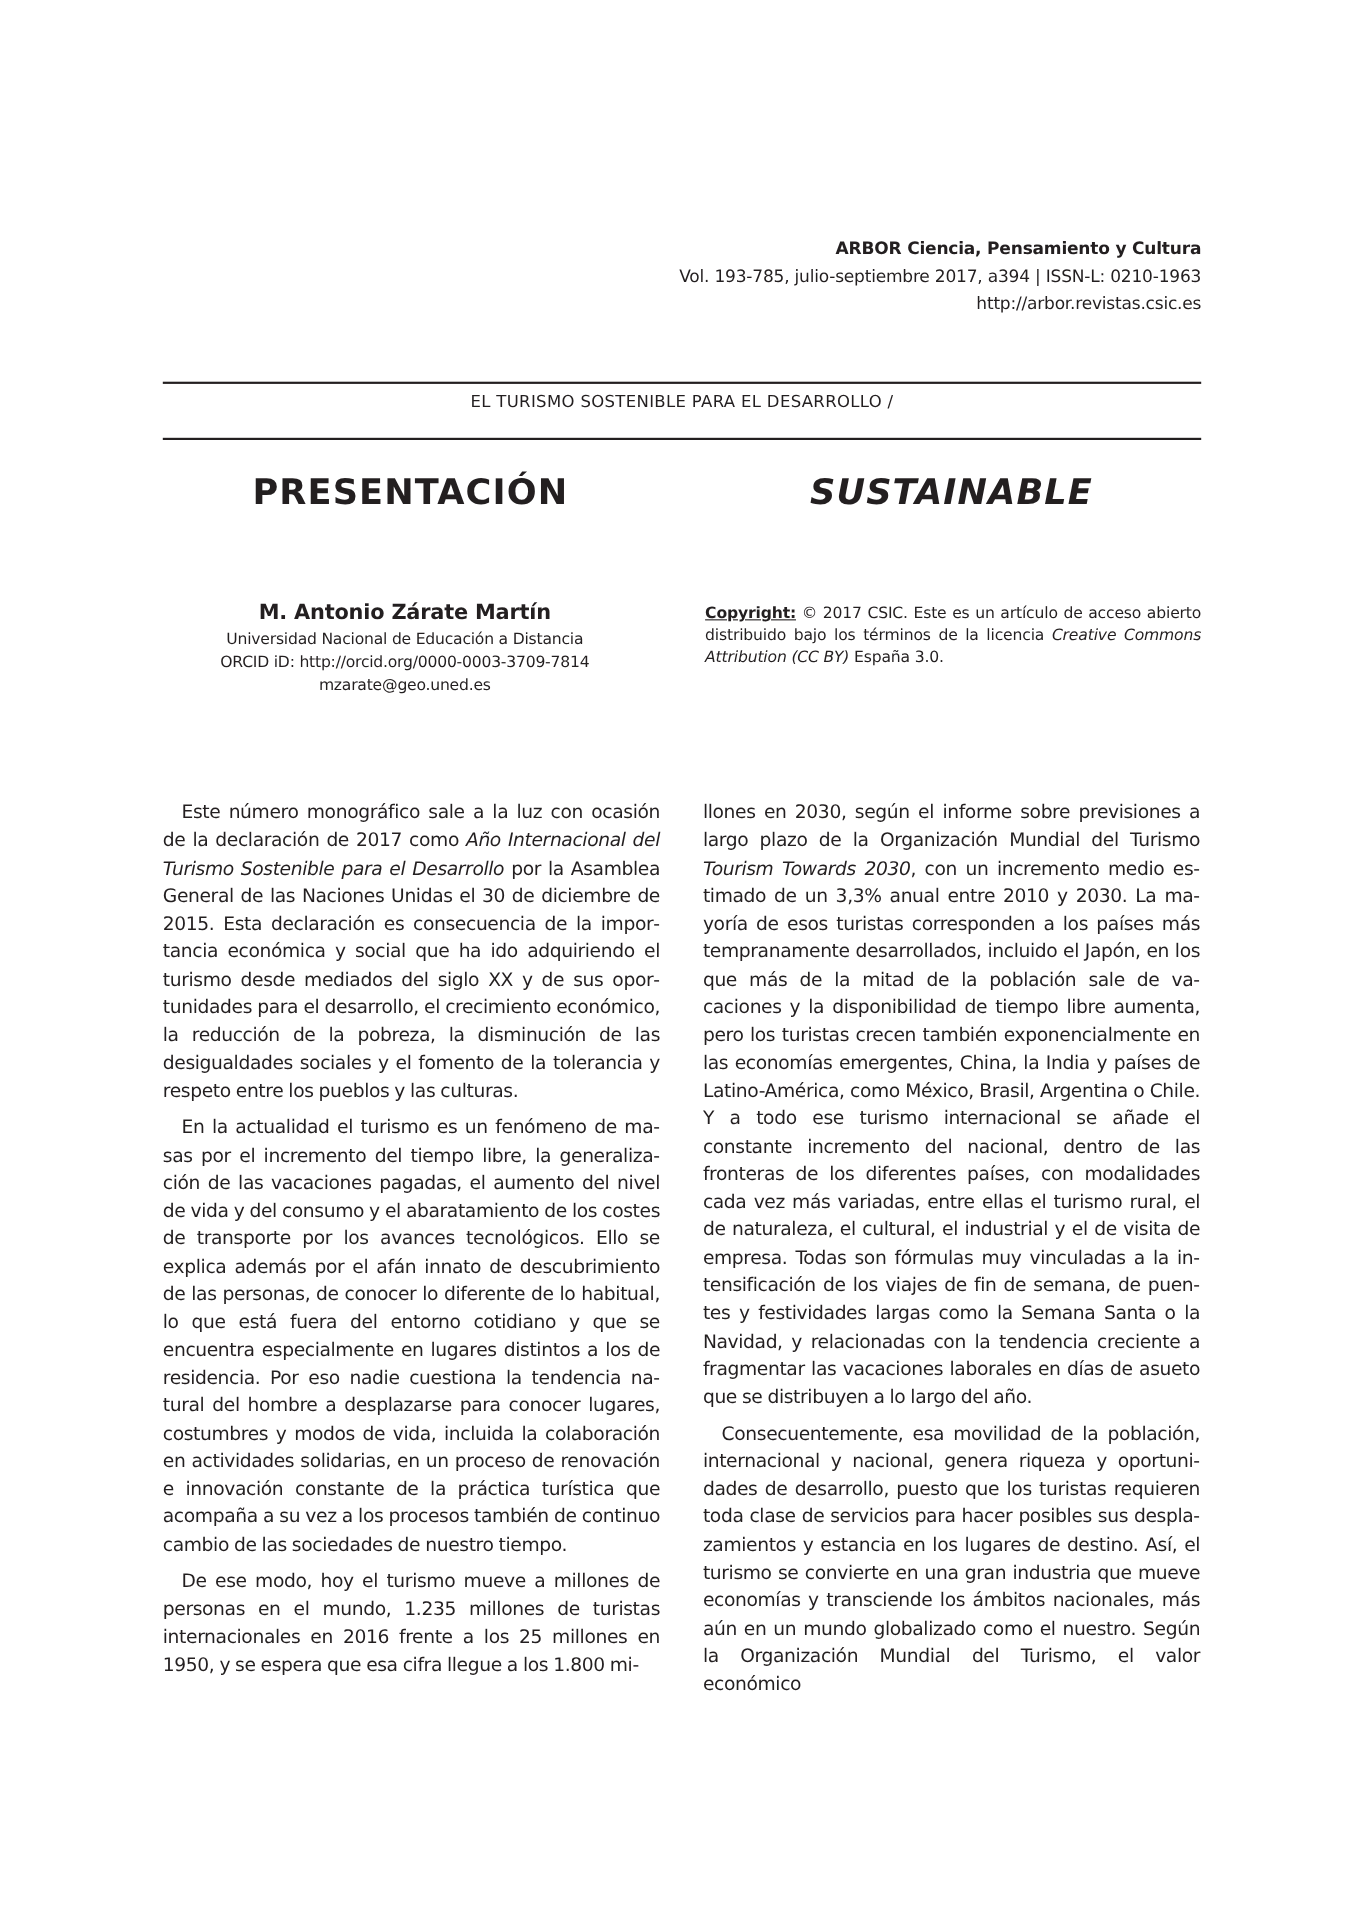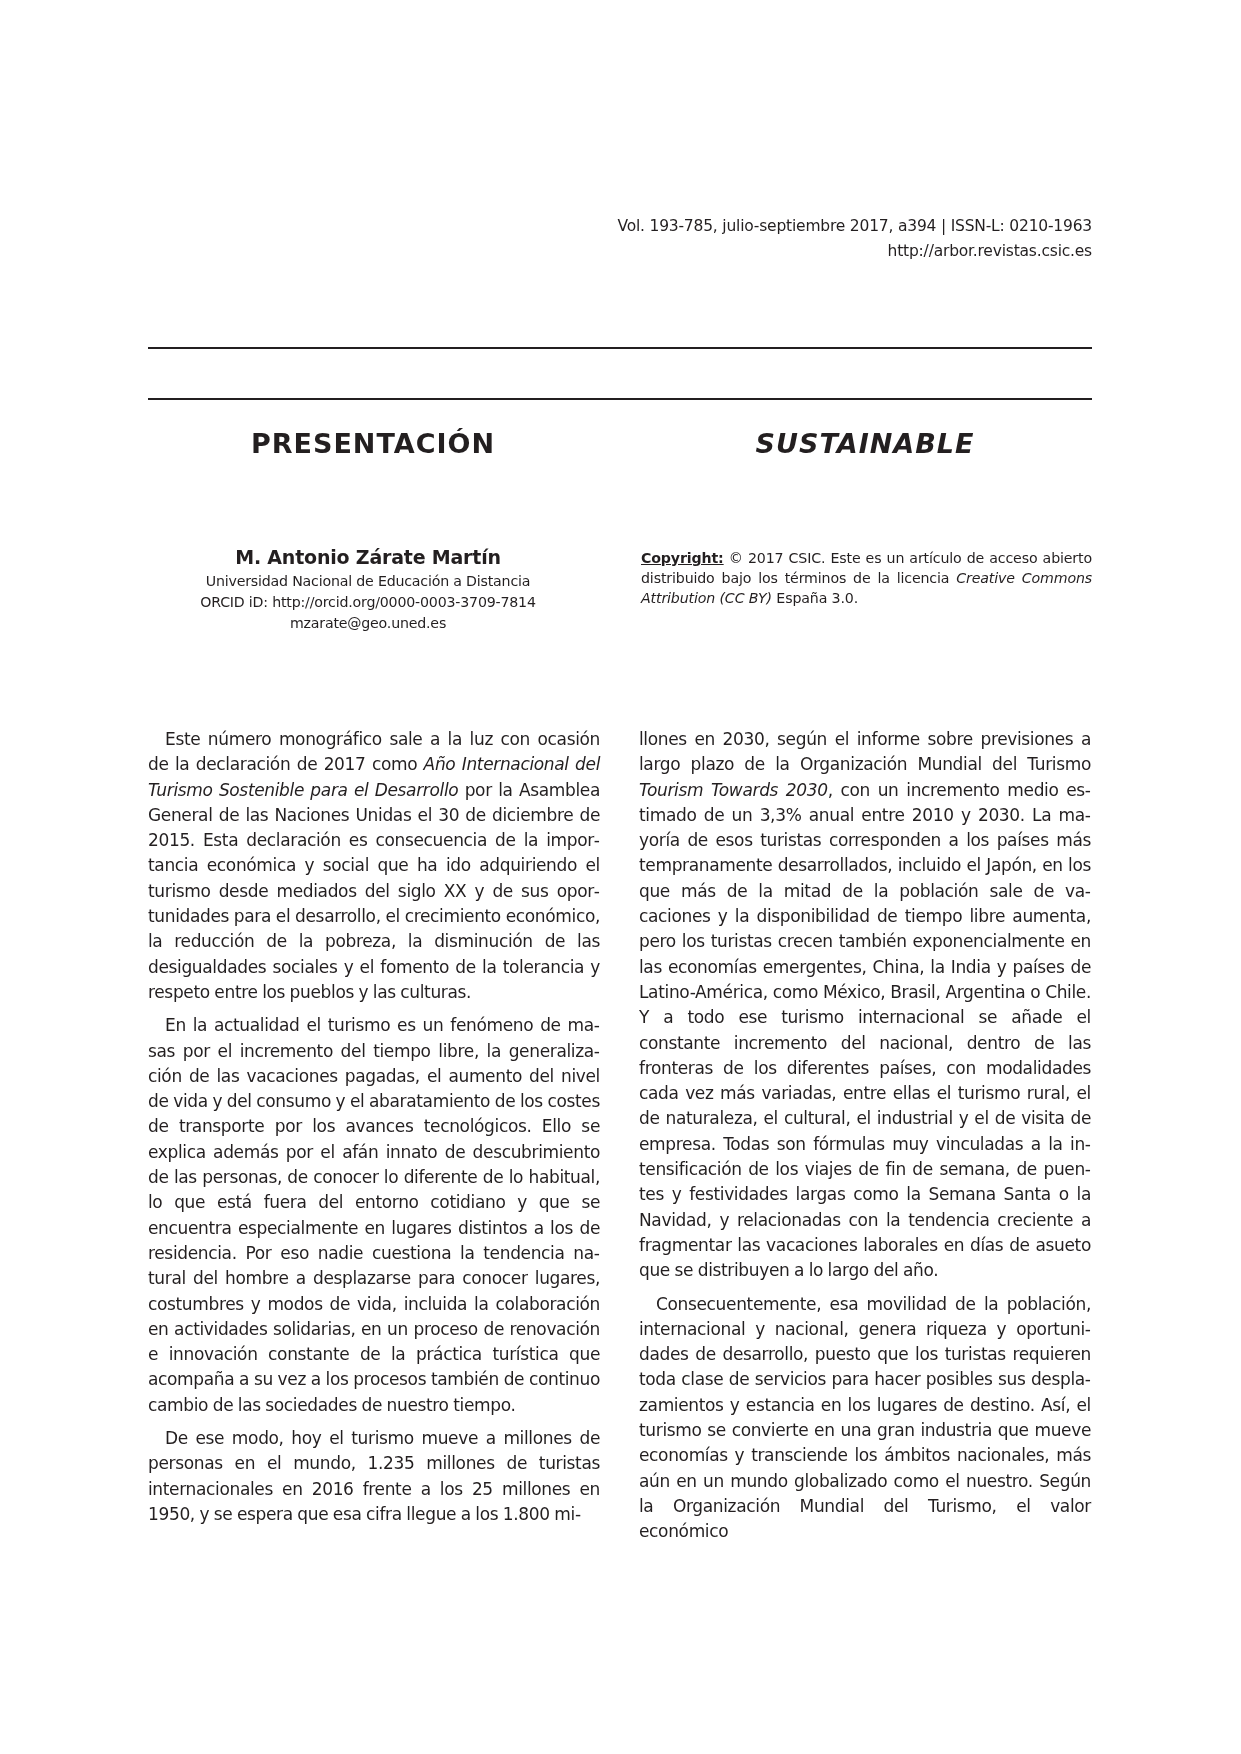--- a/index.html
+++ b/index.html
@@ -13,21 +13,21 @@
     font-size: 15.5px; line-height: 25px; letter-spacing: -0.2px;
   }
   .journal .jt { font-weight: bold; }
   .rule { position: absolute; left: 148px; width: 944px; height: 2px; background: #231f20; }
   .section {
     position: absolute; left: 148px; width: 944px; top: 354px; text-align: center;
     font-size: 15px; line-height: 23px; letter-spacing: 0.3px;
   }
   .section .en { font-style: italic; }
   .title {
-    position: absolute; top: 428px; font-size: 27px; font-weight: bold; letter-spacing: 1px;
+    position: absolute; top: 428px; font-size: 32px; font-weight: bold; letter-spacing: 1px;
     text-align: center;
   }
   .title.es { left: 148px; width: 450px; }
   .title.en { left: 638px; width: 454px; font-style: italic; }
   .author {
     position: absolute; right: 643px; top: 544px; width: 460px; text-align: center;
     font-size: 14.2px; line-height: 21px; letter-spacing: -0.2px;
   }
   .author .name { font-size: 19px; font-weight: bold; line-height: 26px; margin-bottom: 1px; }
   .copyright {
@@ -43,26 +43,28 @@
   .col.left { left: 148px; }
   .col.right { left: 639px; }
   .col p { margin: 0 0 8px 0; text-indent: 17px; }
   .col p.cont { text-indent: 0; }
   .col i { font-style: italic; }
 </style>
 </head>
 <body>
 
 <div class="journal">
+  <div class="jt">ARBOR Ciencia, Pensamiento y Cultura</div>
   <div>Vol. 193-785, julio-septiembre 2017, a394 | ISSN-L: 0210-1963</div>
   <div>http://arbor.revistas.csic.es</div>
 </div>
 
 <div class="rule" style="top:347px"></div>
 <div class="section">
+  <div>EL TURISMO SOSTENIBLE PARA EL DESARROLLO /</div>
 </div>
 <div class="rule" style="top:398px"></div>
 
 <div class="title es">PRESENTACIÓN</div>
 <div class="title en">SUSTAINABLE</div>
 
 <div class="author">
   <div class="name">M. Antonio Zárate Martín</div>
   <div>Universidad Nacional de Educación a Distancia</div>
   <div>ORCID iD: http://orcid.org/0000-0003-3709-7814</div>

